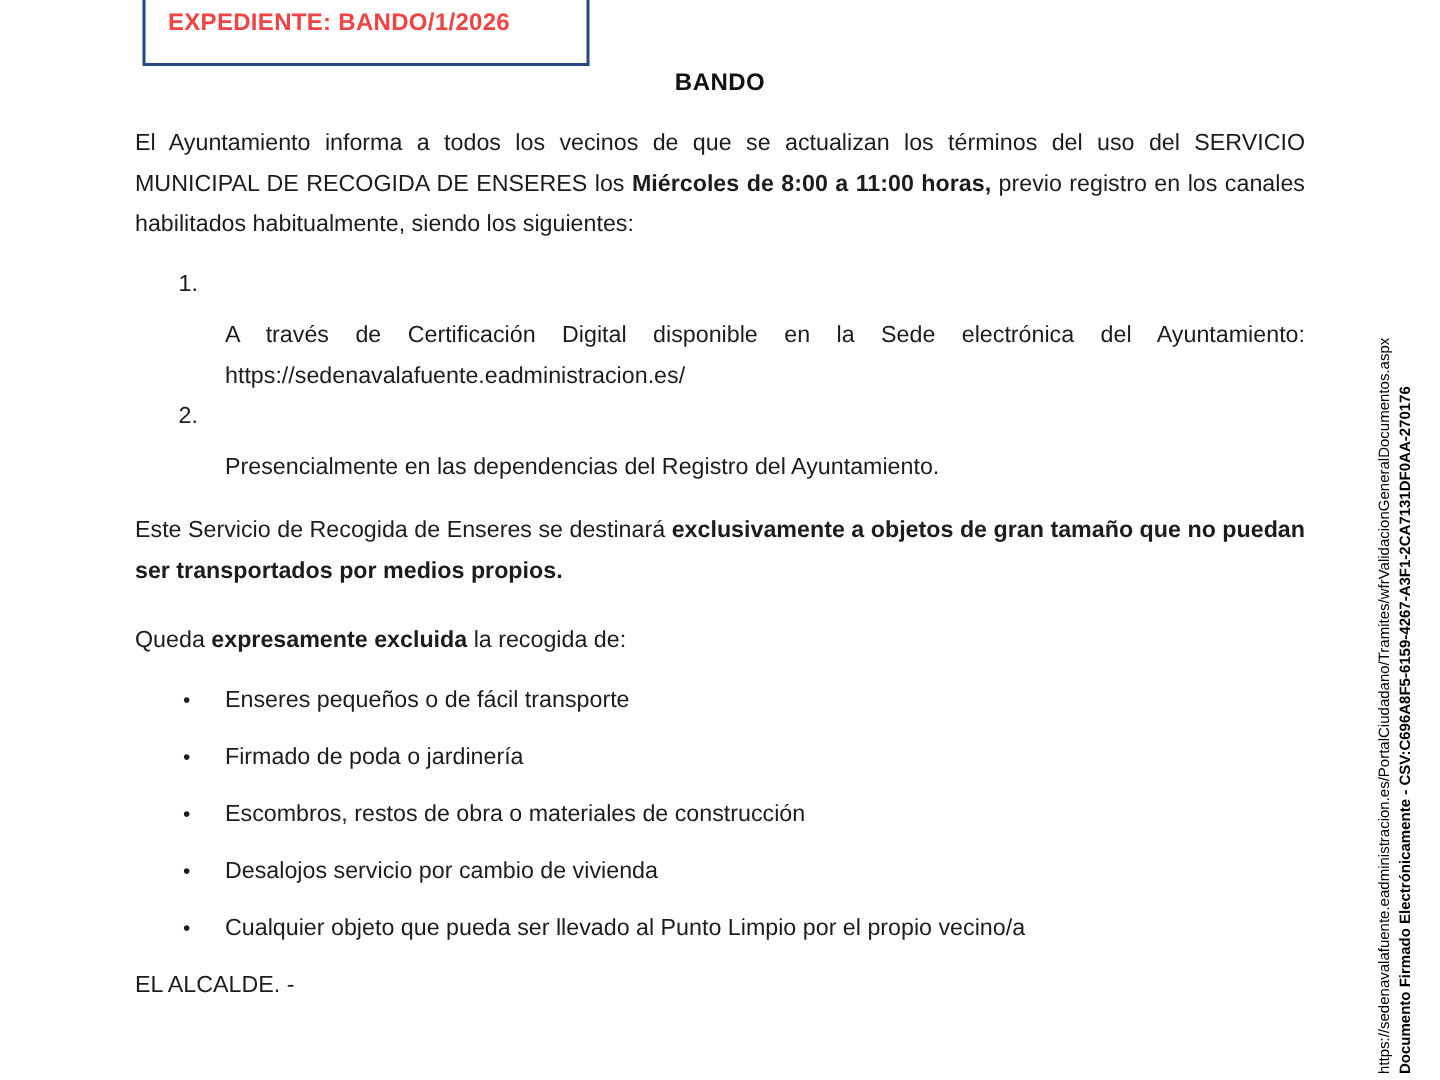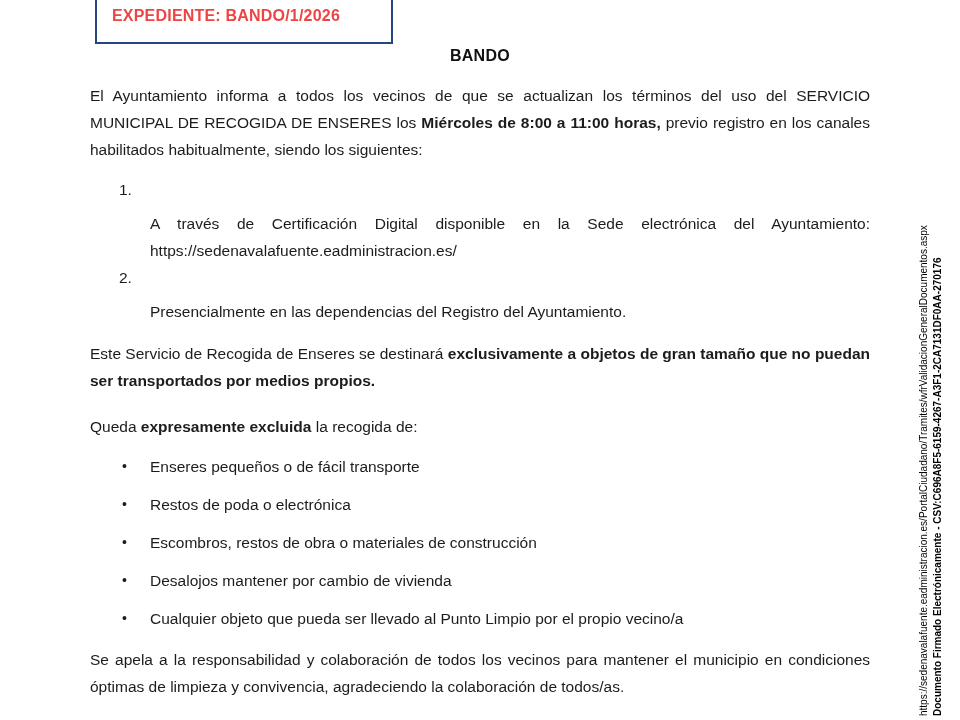--- a/index.html
+++ b/index.html
@@ -120,37 +120,36 @@
 
   <p class="p-excl"><span>Queda </span><b>expresamente excluida</b><span> la recogida de:</span></p>
 
   <div class="bullet-list">
     <div class="blist-item">
       <span class="bullet">•</span>
       <span class="item-text">Enseres pequeños o de fácil transporte</span>
     </div>
     <div class="blist-item">
       <span class="bullet">•</span>
-      <span class="item-text">Restos de poda o electrónica</span>
+      <span class="item-text">Firmado de poda o jardinería</span>
     </div>
     <div class="blist-item">
       <span class="bullet">•</span>
       <span class="item-text">Escombros, restos de obra o materiales de construcción</span>
     </div>
     <div class="blist-item">
       <span class="bullet">•</span>
-      <span class="item-text">Desalojos mantener por cambio de vivienda</span>
+      <span class="item-text">Desalojos servicio por cambio de vivienda</span>
     </div>
     <div class="blist-item">
       <span class="bullet">•</span>
       <span class="item-text">Cualquier objeto que pueda ser llevado al Punto Limpio por el propio vecino/a</span>
     </div>
   </div>
 
-  <p class="p-appeal">Se apela a la responsabilidad y colaboración de todos los vecinos para mantener el municipio en condiciones óptimas de limpieza y convivencia, agradeciendo la colaboración de todos/as.</p>
 
   <p class="p-signature">EL ALCALDE. -</p>
 
 </div>
 
 <div class="vertical-stamp">
   <div class="stamp-url">https://sedenavalafuente.eadministracion.es/PortalCiudadano/Tramites/wfrValidacionGeneralDocumentos.aspx</div>
   <div class="stamp-csv">Documento Firmado Electrónicamente - CSV:C696A8F5-6159-4267-A3F1-2CA7131DF0AA-270176</div>
 </div>
 

